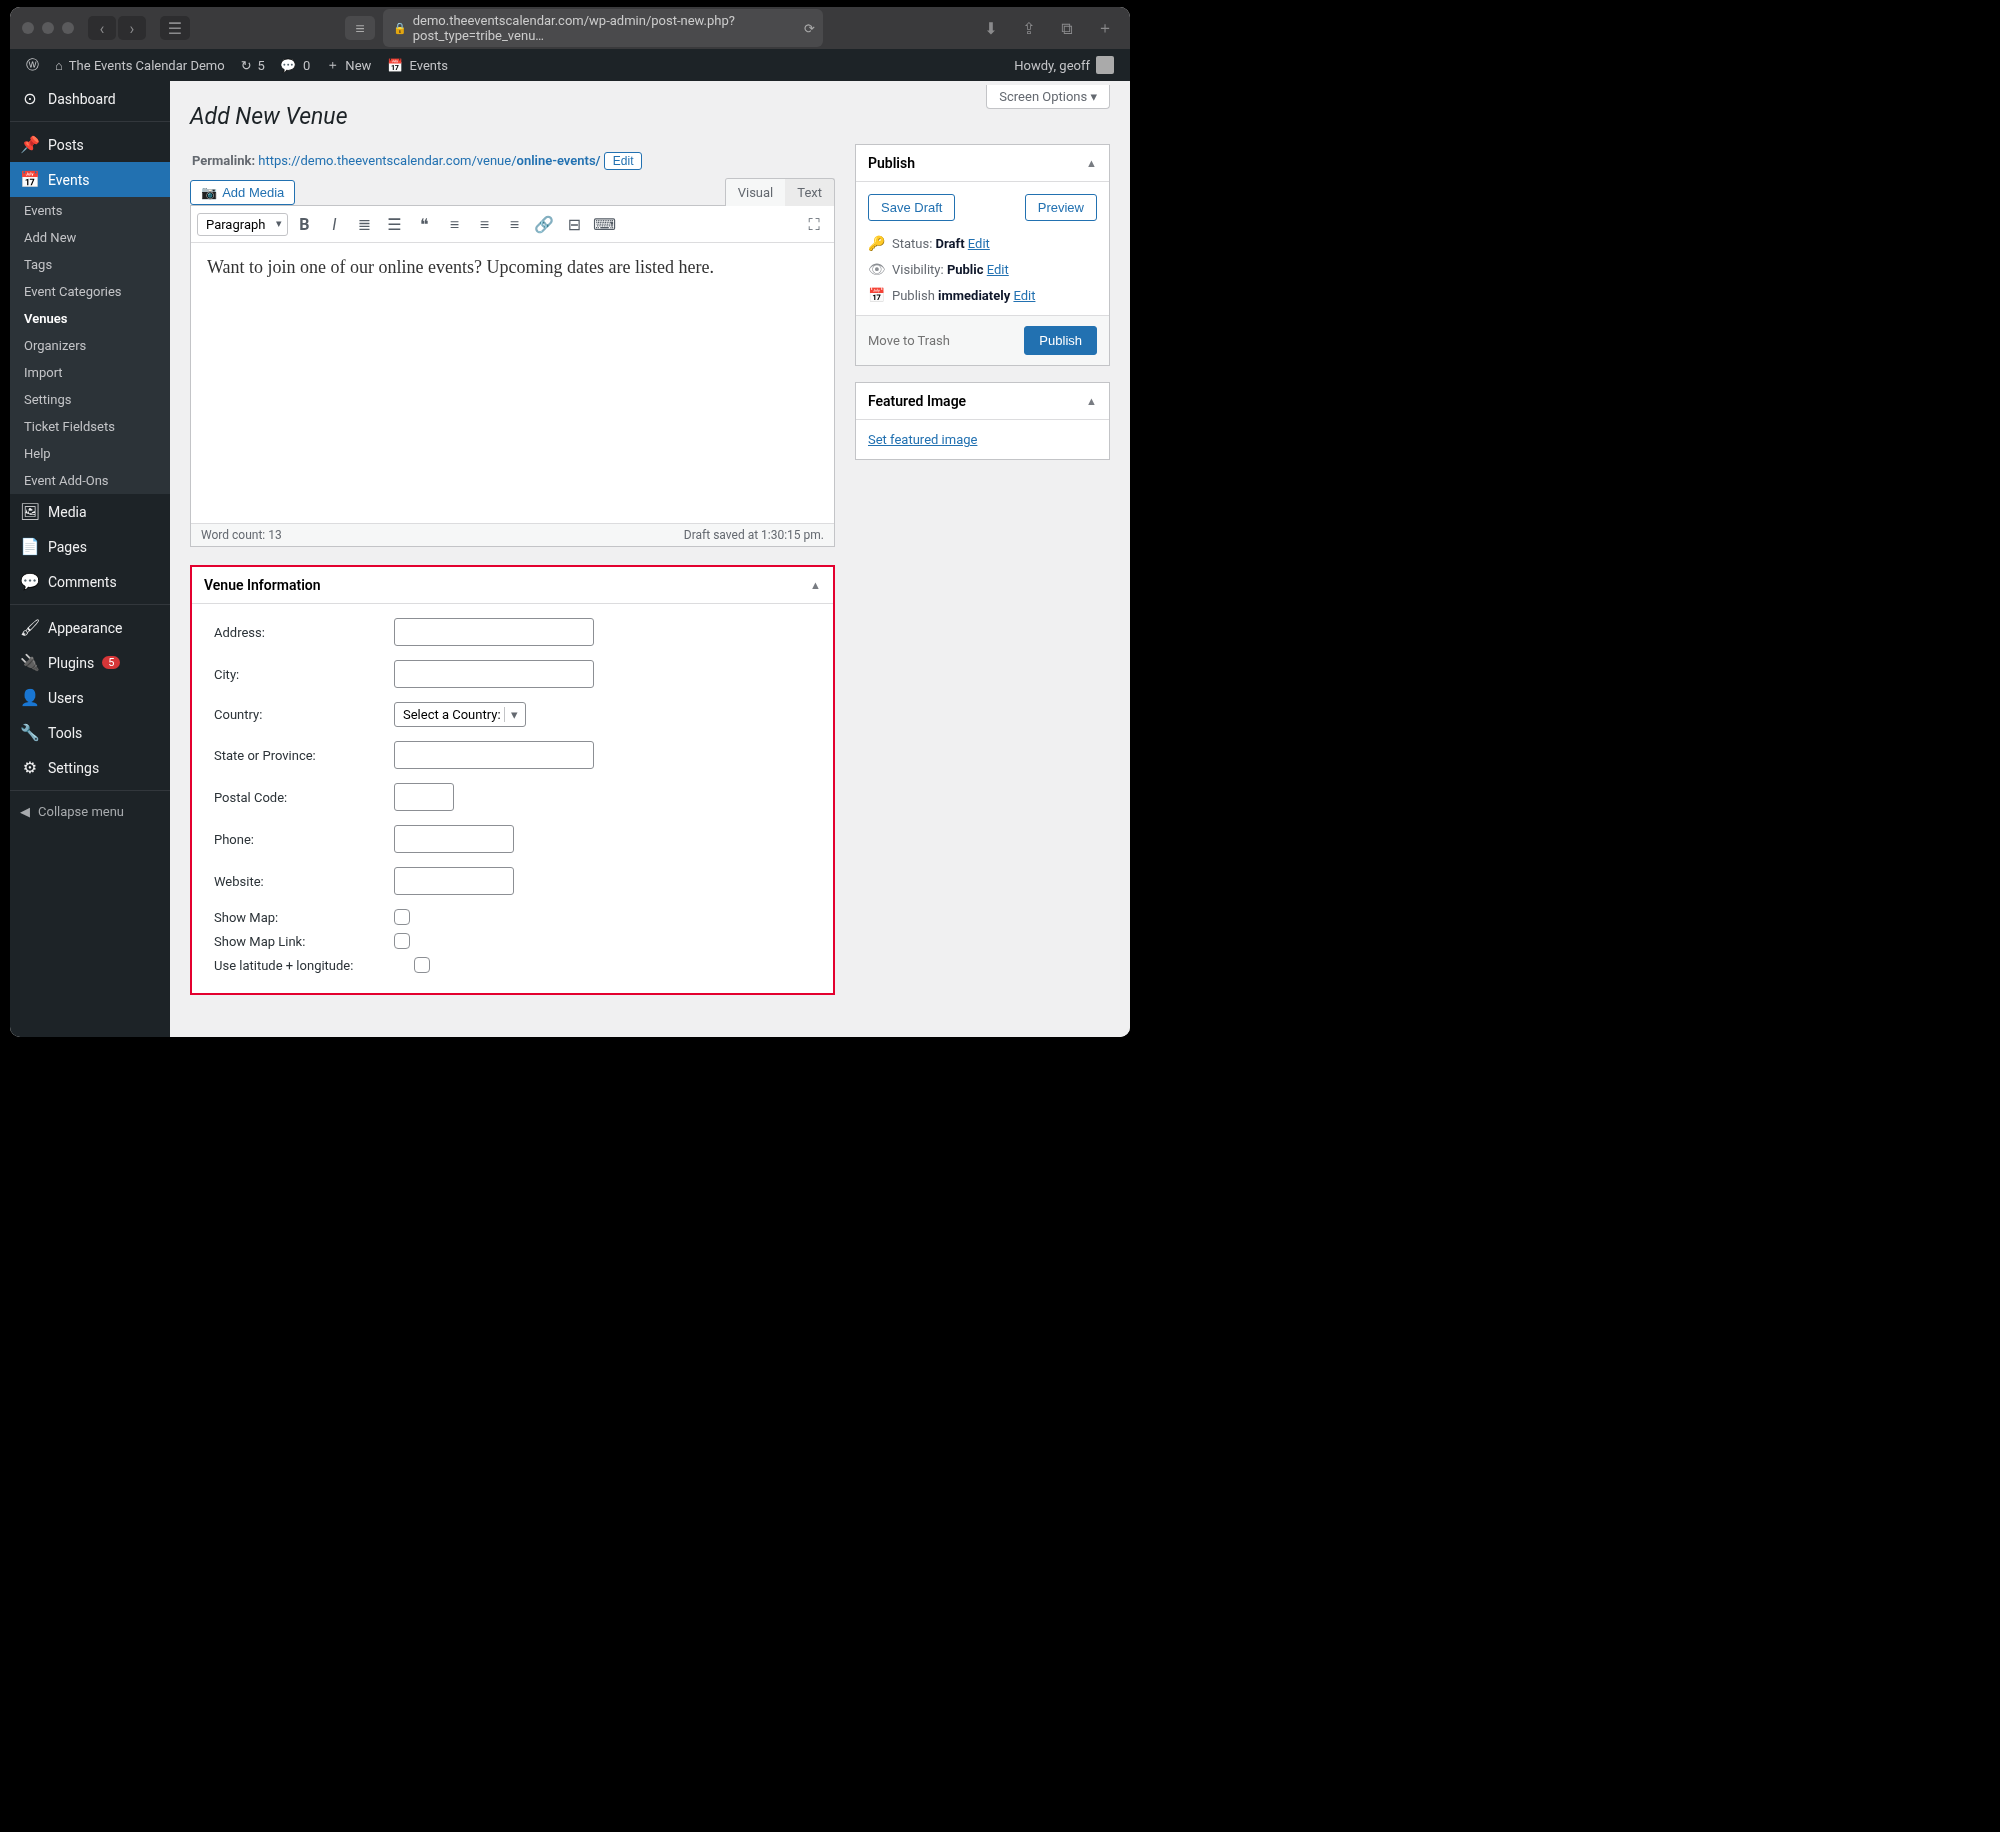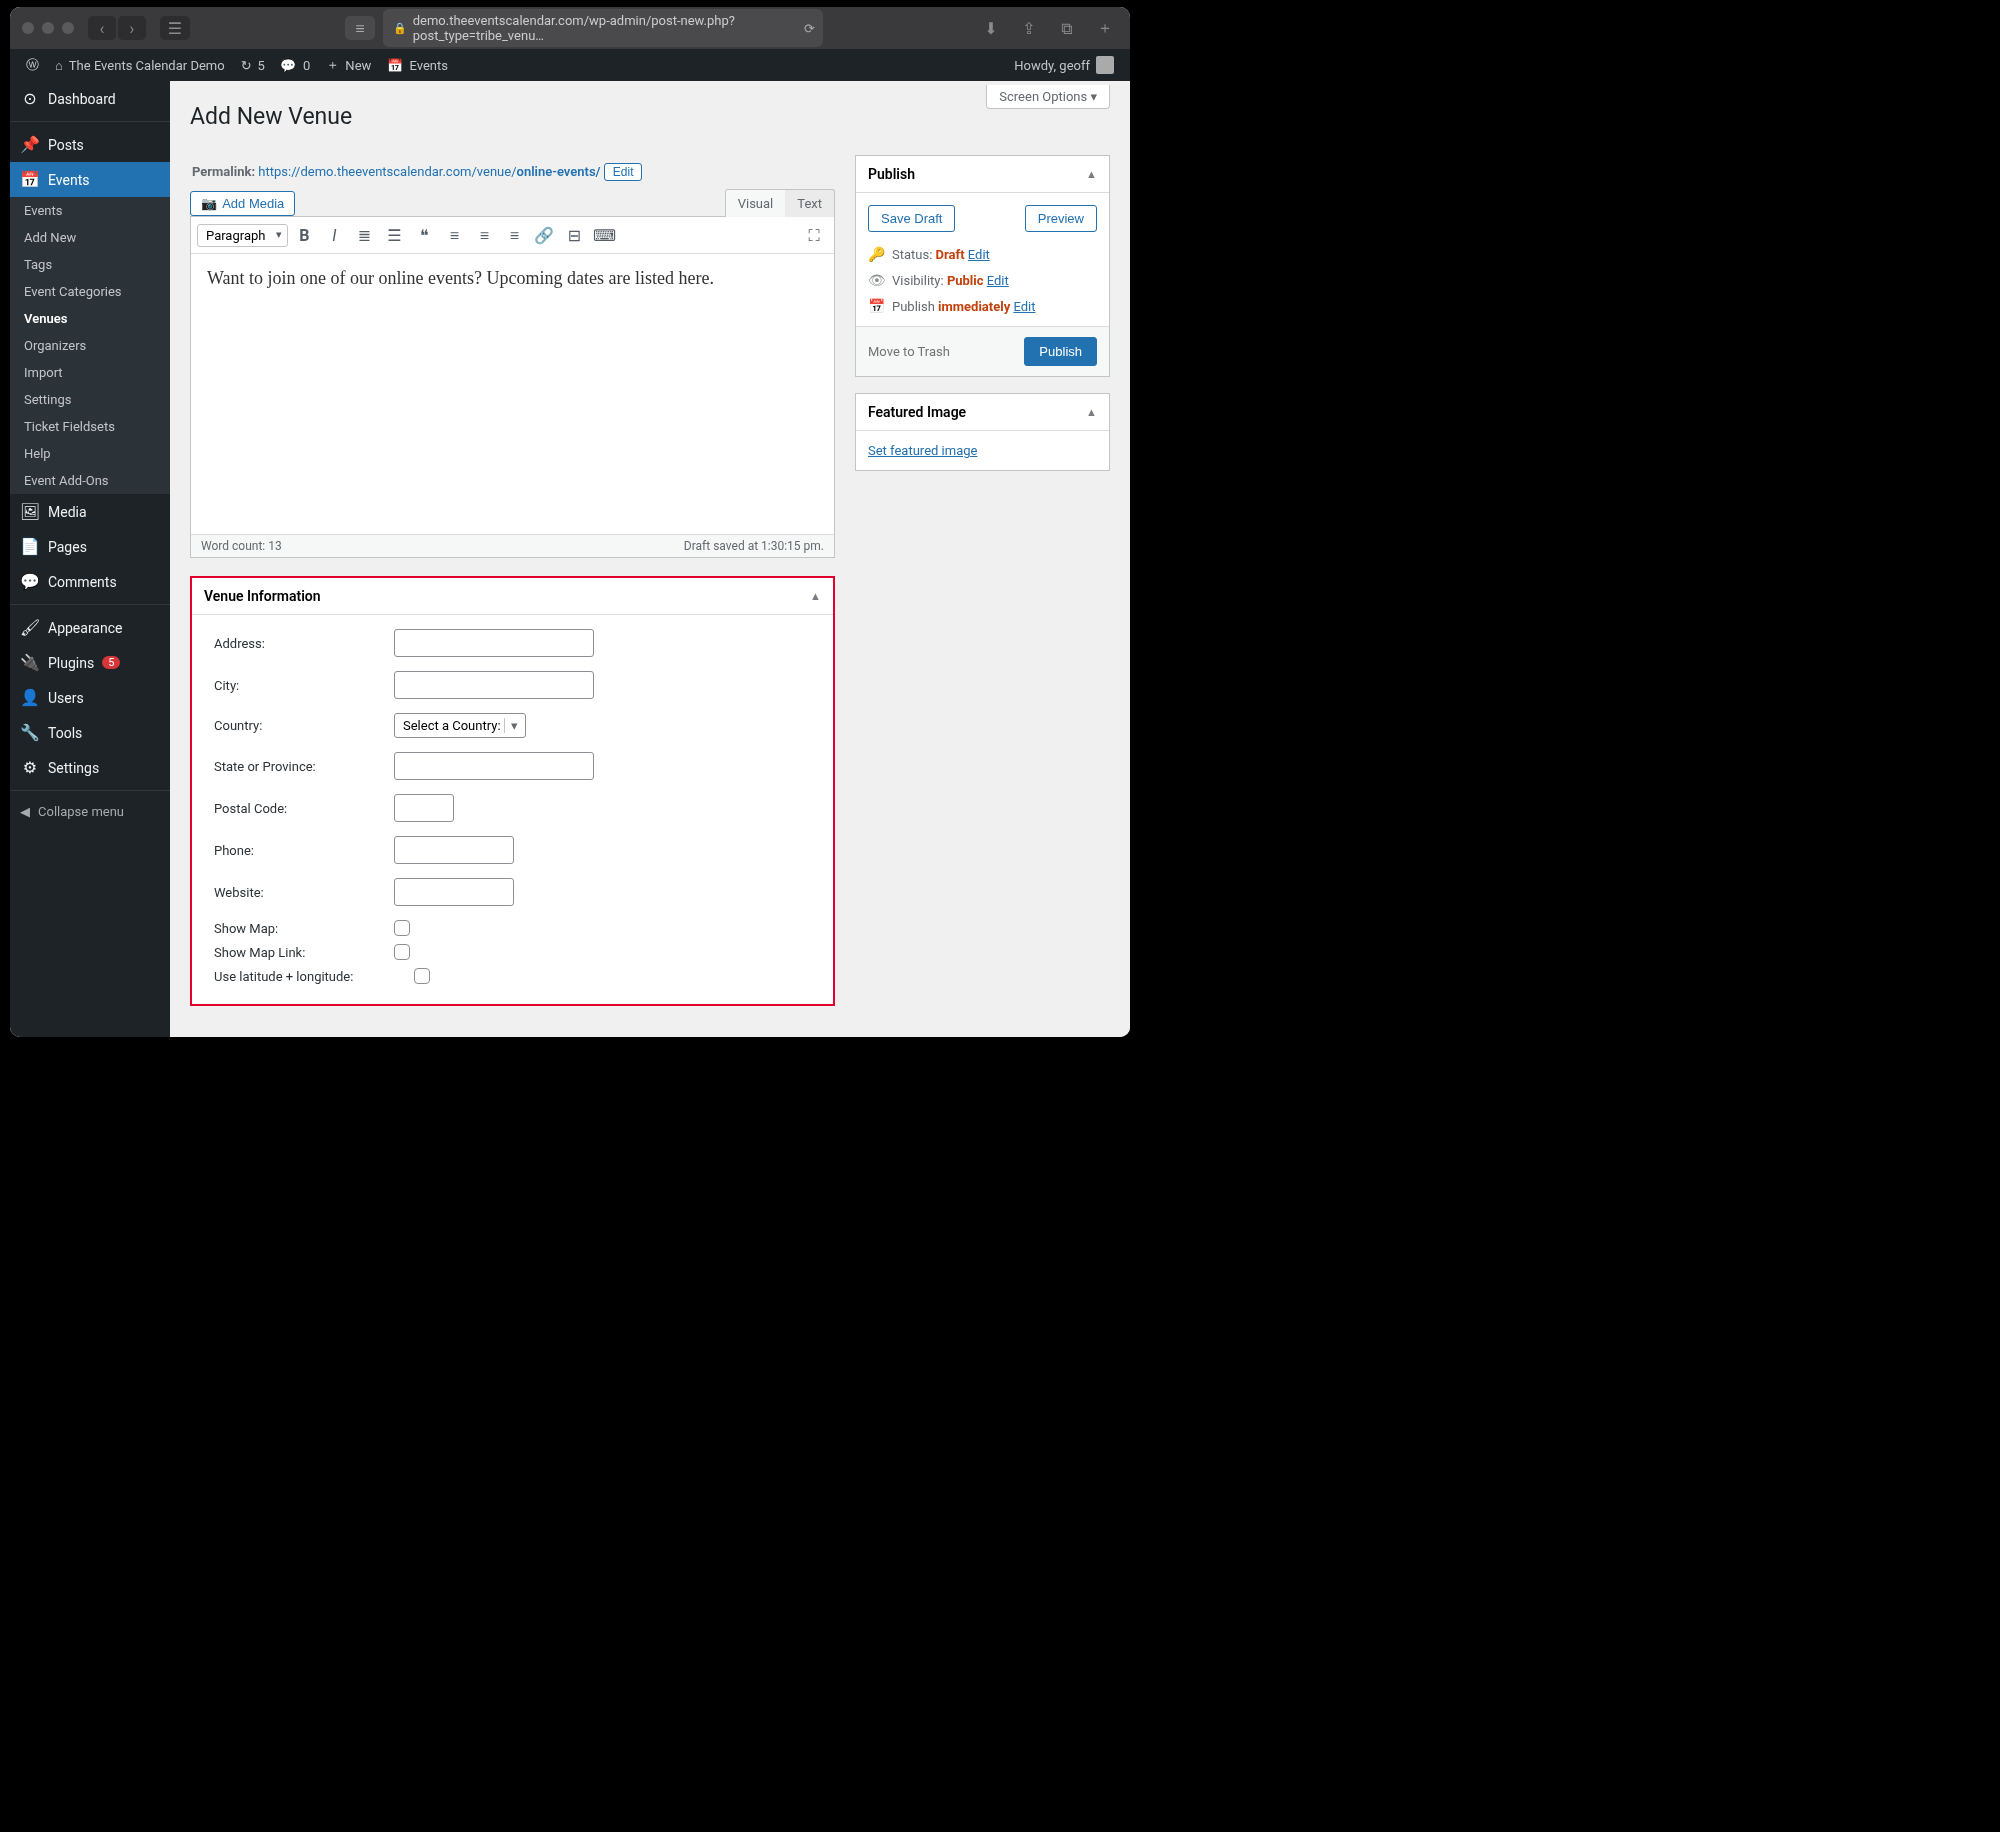--- a/index.html
+++ b/index.html
@@ -30,21 +30,21 @@
 .menu-item.active::after { content: ''; position: absolute; right: -8px; top: 50%; transform: translateY(-50%); border: 8px solid transparent; border-right-color: #f0f0f1; }
 .submenu { background: #2c3338; font-size: 13px; }
 .submenu-item { padding: 6px 12px 6px 14px; color: #c3c4c7; cursor: pointer; }
 .submenu-item.current { color: #fff; font-weight: 600; }
 .menu-icon { width: 20px; text-align: center; font-size: 16px; }
 .menu-separator { border-top: 1px solid #32373c; margin: 5px 0; }
 .collapse { display: flex; align-items: center; gap: 8px; padding: 8px 10px; cursor: pointer; color: #a7aaad; font-size: 13px; }
 .wp-content { flex: 1; background: #f0f0f1; overflow-y: auto; padding: 0; position: relative; }
 .screen-options { position: absolute; top: 4px; right: 20px; background: #fff; border: 1px solid #c3c4c7; border-top: none; padding: 4px 12px; font-size: 13px; color: #646970; cursor: pointer; border-radius: 0 0 4px 4px; }
 .content-inner { padding: 10px 20px 20px; }
-h1.page-title { font-size: 23px; font-weight: 400; margin: 12px 0 25px; color: #1d2327; }
+h1.page-title { font-size: 23px; font-weight: 400; margin: 12px 0 14px; color: #1d2327; font-style: italic; }
 .main-cols { display: flex; gap: 20px; }
 .col-main { flex: 1; min-width: 0; }
 .col-side { width: 255px; flex-shrink: 0; }
 .title-input { width: 100%; font-size: 20px; padding: 6px 10px; border: 1px solid #8c8f94; border-radius: 3px; background: #fff; }
 .permalink-row { margin: 8px 2px; font-size: 13px; color: #646970; }
 .permalink-row a { color: #2271b1; }
 .permalink-row .slug { font-weight: 600; }
 .btn-small { border: 1px solid #2271b1; color: #2271b1; background: #fff; padding: 1px 8px; font-size: 12px; border-radius: 3px; cursor: pointer; }
 .add-media-btn { border: 1px solid #2271b1; color: #2271b1; background: #fff; padding: 4px 10px; font-size: 13px; border-radius: 3px; cursor: pointer; display: inline-flex; align-items: center; gap: 5px; }
 .editor-tabs { float: right; display: flex; border: 1px solid #c3c4c7; border-bottom: none; background: #ebebeb; border-radius: 3px 3px 0 0; overflow: hidden; }
@@ -62,21 +62,21 @@
 .postbox { background: #fff; border: 1px solid #c3c4c7; margin-bottom: 16px; }
 .postbox.highlight { border: 2px solid #e3002f; }
 .postbox-header { display: flex; align-items: center; justify-content: space-between; padding: 10px 12px; border-bottom: 1px solid #dcdcde; }
 .postbox-header h2 { font-size: 14px; font-weight: 600; }
 .toggle-indicator { color: #787c82; font-size: 11px; cursor: pointer; }
 .postbox-body { padding: 12px; font-size: 13px; color: #2c3338; }
 .publish-actions-top { display: flex; justify-content: space-between; margin-bottom: 14px; }
 .btn-secondary { border: 1px solid #2271b1; color: #2271b1; background: #fff; padding: 5px 12px; font-size: 13px; border-radius: 3px; cursor: pointer; }
 .publish-meta { display: flex; align-items: center; gap: 8px; margin-bottom: 10px; font-size: 13px; color: #646970; }
 .publish-meta .icon { width: 16px; text-align: center; color: #8c8f94; font-size: 14px; }
-.publish-meta strong { color: #c2410c; }
+.publish-meta strong { color: #0f172a; }
 .publish-meta a { color: #2271b1; text-decoration: underline; cursor: pointer; }
 .publish-footer { display: flex; justify-content: space-between; align-items: center; background: #f6f7f7; margin: 12px -12px -12px; padding: 10px 12px; border-top: 1px solid #dcdcde; }
 .trash-link { color: #737373; cursor: pointer; font-size: 13px; }
 .btn-primary { background: #2271b1; color: #fff; border: 1px solid #2271b1; padding: 6px 14px; font-size: 13px; border-radius: 3px; cursor: pointer; }
 .set-featured { color: #2271b1; text-decoration: underline; cursor: pointer; font-size: 13px; }
 .venue-form { padding: 14px 22px 20px; }
 .venue-row { display: flex; align-items: center; margin-bottom: 14px; font-size: 13px; }
 .venue-row label { width: 180px; color: #2c3338; }
 .venue-input { border: 1px solid #8c8f94; border-radius: 3px; padding: 4px 6px; font-size: 13px; background: #fff; }
 .vi-address,.vi-city,.vi-state { width: 200px; height: 28px; }

